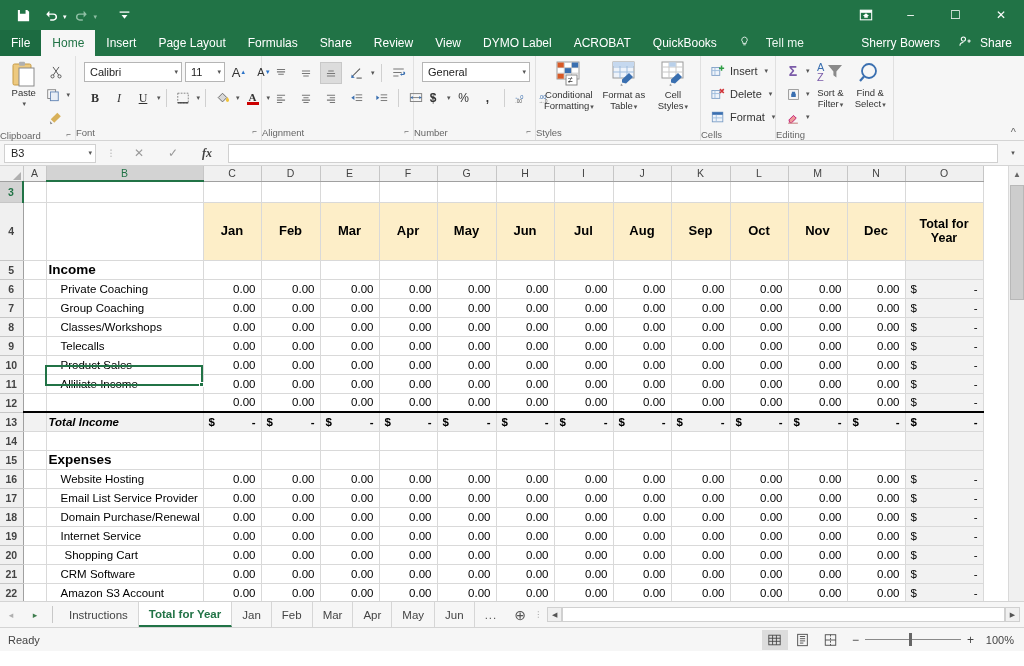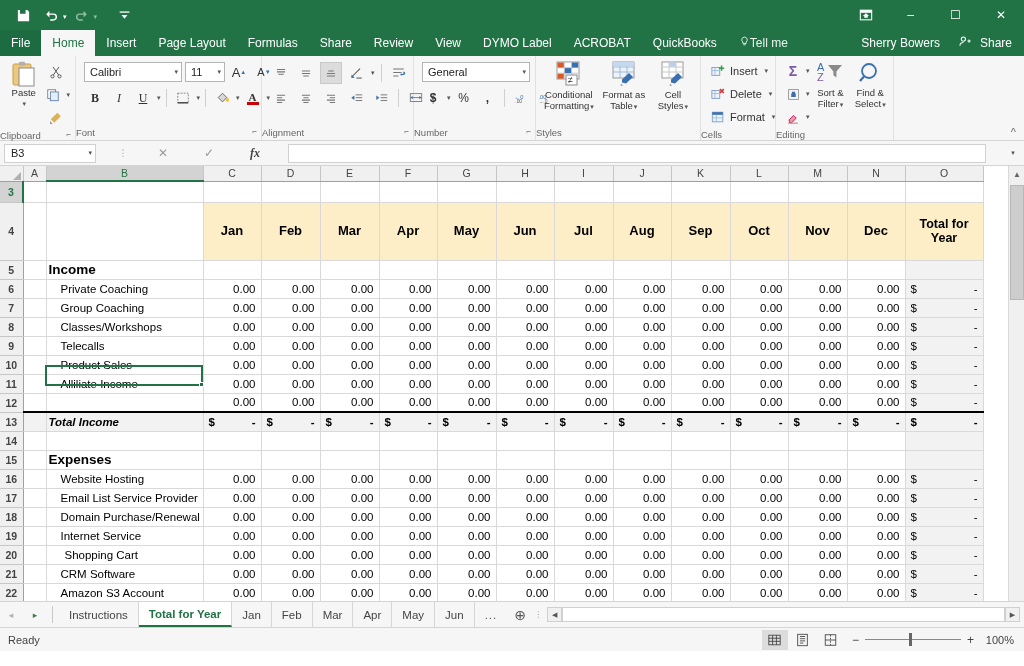--- a/index.html
+++ b/index.html
@@ -40,21 +40,21 @@
   .tabsrow {
     height: 26px; background: #217346; display: flex; align-items: stretch;
     position: relative;
   }
   .rtab {
     padding: 0 11px; display: flex; align-items: center; font-size: 12px;
     color: #ffffff; height: 26px; white-space: nowrap;
   }
   .rtab.file { background: #1c6b41; }
   .rtab.active { background: #f6f6f6; color: #217346; font-weight: normal; }
-  .tell-me { display: flex; align-items: center; gap: 0; padding: 0 11px; font-size: 12px; color: #eaf5ee; }
+  .tell-me { display: flex; align-items: center; gap: 16px; padding: 0 11px; font-size: 12px; color: #eaf5ee; }
   .bulb { font-size: 12px; }
   .tabs-right { position: absolute; right: 0; top: 0; height: 26px; display: flex; align-items: center; }
   .user-name { font-size: 12px; color: #ffffff; padding: 0 10px; white-space: nowrap; }
   .share-btn { display: flex; align-items: center; gap: 8px; font-size: 12px; color: #ffffff; padding: 0 12px 0 8px; height: 26px; }
 
   
   .ribbon {
     height: 85px; background: #f6f6f6; border-bottom: 1px solid #d4d4d4;
     display: flex; align-items: stretch; position: relative;
   }
@@ -83,21 +83,21 @@
     height: 20px; border: 1px solid #b5b5b5; background: #fff; display: flex;
     align-items: center; padding: 0 3px 0 5px; font-size: 11px; color: #222;
   }
   .combo .cv { flex: 1; white-space: nowrap; overflow: hidden; }
   .combo .ca { font-size: 7px; color: #555; padding-left: 4px; }
 
   
   .paste-ico { width: 26px; height: 26px; position: relative; }
 
   
-  .fbar { height: 25px; background: #f6f6f6; display: flex; align-items: center; border-bottom: 1px solid #d4d4d4; padding: 0 4px; gap: 20px; }
+  .fbar { height: 25px; background: #f6f6f6; display: flex; align-items: center; border-bottom: 1px solid #d4d4d4; padding: 0 4px; gap: 8px; }
   .namebox {
     width: 92px; height: 19px; background: #fff; border: 1px solid #d0d0d0; display: flex;
     align-items: center; padding: 0 3px 0 6px; font-size: 11px; color: #222;
   }
   .namebox .nv { flex: 1; }
   .namebox .na { font-size: 7px; color: #555; }
   .fb-dots { width: 14px; text-align: center; color: #999; font-size: 9px; letter-spacing: 0; }
   .fb-btn { width: 26px; height: 19px; display: flex; align-items: center; justify-content: center; color: #9a9a9a; font-size: 12px; }
   .fb-fx { font-style: italic; font-family: "Liberation Serif", serif; font-size: 12px; color: #444; font-weight: bold;}
   .fb-input { flex: 1; height: 19px; background: #fff; border: 1px solid #d0d0d0; font-size: 11px; padding: 0 4px; display:flex; align-items:center; }

